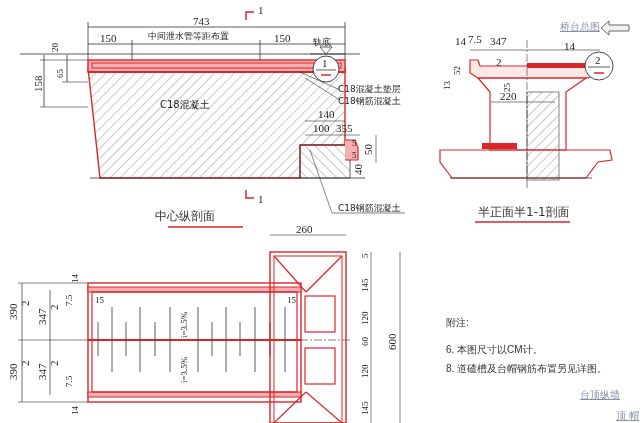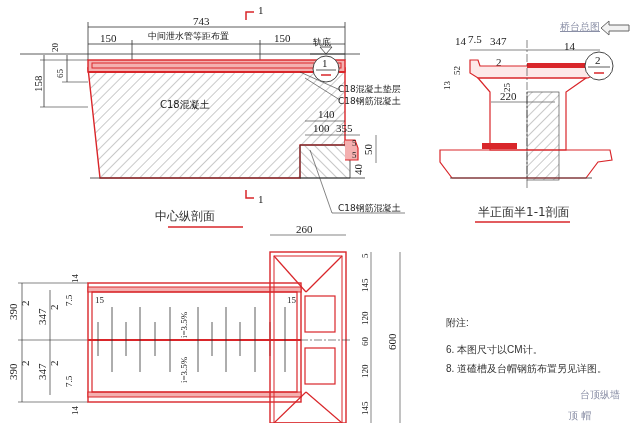--- a/index.html
+++ b/index.html
@@ -3,21 +3,21 @@
 <meta charset="utf-8">
 <style>
   html,body{margin:0;padding:0;background:#ffffff;}
   body{width:640px;height:423px;overflow:hidden;position:relative;font-family:"DejaVu Serif",serif;}
   #drawing{position:absolute;left:0;top:0;width:640px;height:423px;}
   svg text{font-family:"Liberation Serif","DejaVu Serif",serif;fill:#222;}
   .lbl{font-size:11px;}
   .small{font-size:9px;}
   .cap{font-size:12px;font-family:"DejaVu Sans",sans-serif;fill:#333;}
   .note{position:absolute;font-family:Liberation Sans, sans-serif;font-size:10px;color:#333;white-space:nowrap;}
-  .link{position:absolute;font-family:"DejaVu Sans",sans-serif;font-size:10px;color:#8a8fa6;white-space:nowrap;cursor:pointer;}
+  .link{position:absolute;font-family:"DejaVu Sans",sans-serif;font-size:10px;color:#8a8fa6;text-decoration:underline;white-space:nowrap;cursor:pointer;}
   .back-btn{position:absolute;left:560px;top:20px;display:flex;align-items:flex-start;cursor:pointer;}
   .back-btn span{font-family:"DejaVu Sans",sans-serif;font-size:10px;color:#8a8fa6;text-decoration:underline;}
 </style>
 </head>
 <body>
 
 <svg id="drawing" viewBox="0 0 640 423" xmlns="http://www.w3.org/2000/svg">
   <defs>
     <pattern id="hatch" width="7" height="7" patternUnits="userSpaceOnUse" patternTransform="rotate(45)">
       <line x1="0" y1="0" x2="0" y2="7" stroke="#777" stroke-width="0.8"></line>
@@ -206,13 +206,13 @@
   <span>桥台总图</span>
   <svg width="30" height="16" viewBox="0 0 30 16">
     <polygon points="1,8 9,1 9,5 29,5 29,11 9,11 9,15" fill="#f2f2f2" stroke="#666" stroke-width="1"></polygon>
   </svg>
 </div>
 
 <div class="note" style="left:446px;top:316px;">附注:</div>
 <div class="note" style="left:446px;top:343px;">6. 本图尺寸以CM计。</div>
 <div class="note" style="left:446px;top:362px;">8. 道碴槽及台帽钢筋布置另见详图。</div>
 <div class="link" style="left:580px;top:388px;">台顶纵墙</div>
-<div class="link" style="left:568px;top:409px;text-align:right;">顶  帽</div>
+<div class="link" style="left:616px;top:409px;text-align:right;">顶  帽</div>
 
 </body></html>

